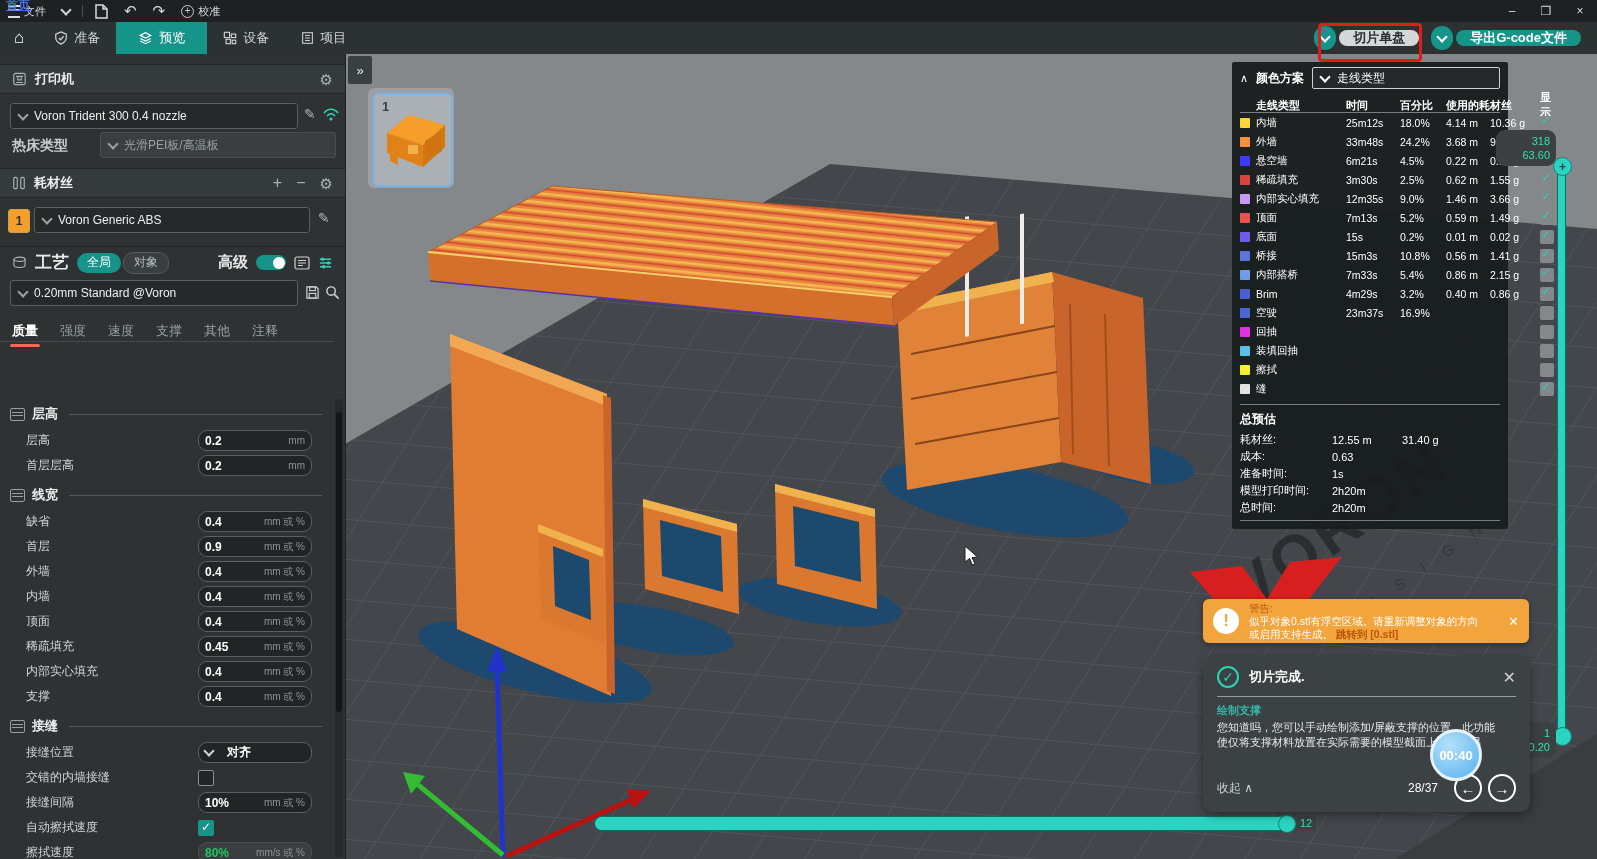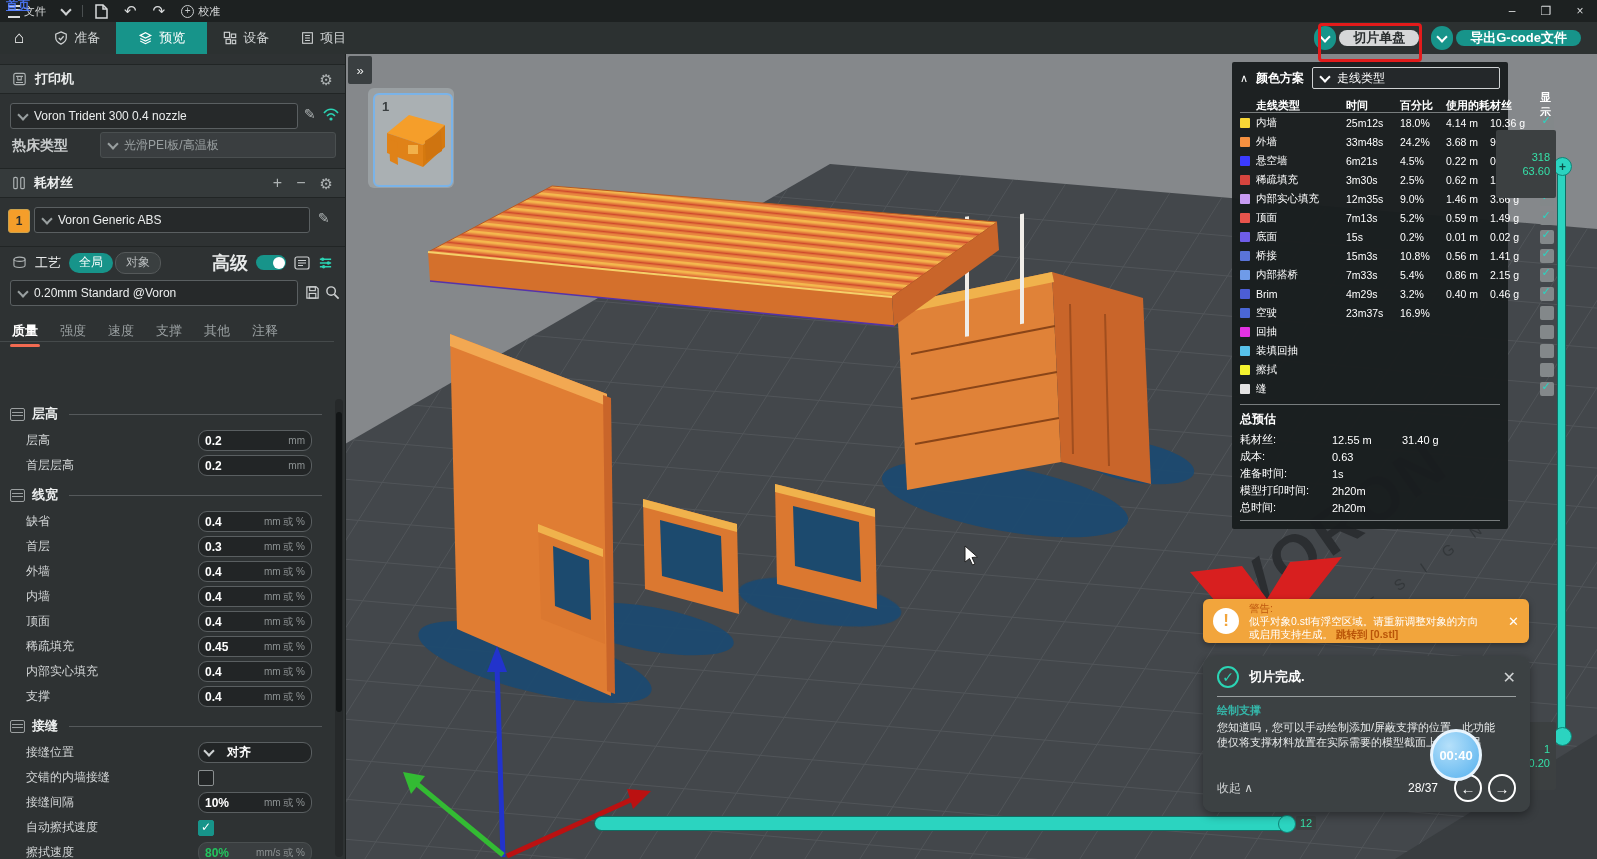--- a/index.html
+++ b/index.html
@@ -85,21 +85,21 @@
   #legend-cols{font-weight:bold;font-size:11px;border-bottom:1px solid #787d7e;height:22px;}
   .lsw{width:10px;height:10px;border-radius:1px;display:inline-block;}
   .lck{width:14px;height:14px;background:#83888a;border-radius:2px;justify-self:end;position:relative;}
   .lck.on::after{content:"✓";color:#27d8c4;font-size:11px;position:absolute;left:1.5px;top:-1.5px;font-weight:bold;}
   #totals-title{font-weight:bold;font-size:12px;margin:6px 0 3px 0;border-top:1px solid #787d7e;padding-top:6px;}
   .trow{display:grid;grid-template-columns:92px 70px 1fr;font-size:11px;height:17px;align-items:center;border-top:0;}
   #totals-box{border-bottom:1px solid #787d7e;padding-bottom:4px;}
   
   #vslider-track{left:1558px;top:172px;width:7px;height:563px;background:#2bd4c0;border-radius:4px;box-shadow:0 0 0 1px #0e6e63;}
   .vhandle{left:1553px;width:17px;height:17px;background:#2bd4c0;border:1px solid #0e8577;border-radius:50%;color:#0b4f47;font-weight:bold;display:flex;align-items:center;justify-content:center;font-size:12px;}
-  .vlabel{background:#3c4041;color:#35e0a8;text-align:right;font-size:11px;line-height:14px;padding:20px 6px;border-radius:2px;}
+  .vlabel{background:#3c4041;color:#35e0a8;text-align:right;font-size:11px;line-height:14px;padding:4px 6px;border-radius:9px;}
   #hslider{left:595px;top:817px;width:692px;height:13px;background:#2bd4c0;border-radius:7px;box-shadow:0 0 0 1px #0e6e63;}
   #hhandle{left:1278px;top:815px;width:16px;height:16px;background:#2bd4c0;border:1px solid #0e8577;border-radius:50%;}
   #hvalue{left:1296px;top:816px;background:#3c4041;color:#35e0a8;font-size:11px;padding:1px 4px;border-radius:2px;}
   
   #toast{left:1203px;top:599px;width:326px;height:44px;background:#f2a53c;border-radius:6px;display:flex;align-items:center;padding:0 10px;box-sizing:border-box;gap:10px;box-shadow:0 2px 6px rgba(0,0,0,.35);}
   #toast-icon{width:26px;height:26px;border-radius:50%;background:#fff;color:#f2a53c;font-weight:bold;display:flex;align-items:center;justify-content:center;font-size:17px;flex:none;}
   #toast-text{font-size:10.5px;line-height:13px;color:#fff;}
   #toast-title{color:#c05a10;font-weight:normal;}
   #toast-link{color:#b95408;font-weight:bold;}
   #toast-close{margin-left:auto;color:#fff;font-weight:bold;font-size:13px;}
@@ -418,24 +418,24 @@
       <span class="chev"></span>
       <span>Voron Generic ABS</span>
     </div>
     <span class="ic abs" style="left:318px;top:157px;font-size:14px;">✎</span>
 
     <div class="abs" style="left:0;top:192px;width:345px;height:32px;display:flex;align-items:center;padding:0 12px;box-sizing:border-box;gap:8px;border-top:1px solid #212525;">
       <svg width="15" height="13" viewBox="0 0 16 14">
           <ellipse cx="8" cy="3.5" rx="6" ry="2.3" fill="none" stroke="#aeb3b4" stroke-width="1.2"></ellipse>
           <path d="M2 3.5 V10 C2 11.3 4.7 12.4 8 12.4 C11.3 12.4 14 11.3 14 10 V3.5" fill="none" stroke="#aeb3b4" stroke-width="1.2"></path>
         </svg>
-      <span style="font-weight:normal;font-size:13px;">工艺</span>
+      <span style="font-weight:bold;font-size:17px;">工艺</span>
       <span class="scopepill scope-on">全局</span>
       <span class="scopepill scope-off" style="margin-left:-6px;">对象</span>
-      <span style="margin-left:auto;font-weight:bold;font-size:18px;">高级</span>
+      <span style="margin-left:auto;font-weight:bold;font-size:15px;">高级</span>
       <span class="toggle"></span>
       <svg width="16" height="14" viewBox="0 0 16 14">
           <rect x="1" y="1" width="14" height="12" rx="2" fill="none" stroke="#cfd2d3" stroke-width="1.2"></rect>
           <path d="M4 4.5 h8 M4 7 h8 M4 9.5 h5" stroke="#cfd2d3" stroke-width="1.1"></path>
         </svg>
       <svg width="15" height="14" viewBox="0 0 16 14">
           <path d="M2 3 h12 M2 7 h12 M2 11 h12" stroke="#2bd4b4" stroke-width="1.4"></path>
           <circle cx="5" cy="3" r="1.8" fill="#2bd4b4"></circle>
           <circle cx="11" cy="7" r="1.8" fill="#2bd4b4"></circle>
           <circle cx="6" cy="11" r="1.8" fill="#2bd4b4"></circle>
@@ -493,21 +493,21 @@
         <div class="srow">
           <span class="slab">缺省</span>
           <div class="sbox">
             <span class="sval">0.4</span>
             <span class="sunit">mm 或 %</span>
           </div>
         </div>
         <div class="srow">
           <span class="slab">首层</span>
           <div class="sbox">
-            <span class="sval">0.3</span>
+            <span class="sval">0.9</span>
             <span class="sunit">mm 或 %</span>
           </div>
         </div>
         <div class="srow">
           <span class="slab">外墙</span>
           <div class="sbox">
             <span class="sval">0.4</span>
             <span class="sunit">mm 或 %</span>
           </div>
         </div>
@@ -683,21 +683,21 @@
           <span>0.86 m</span>
           <span>2.15 g</span>
           <span class="lck on"></span>
         </div>
         <div class="lgrid">
           <span class="lsw" style="background: rgb(76, 94, 214);"></span>
           <span>Brim</span>
           <span>4m29s</span>
           <span>3.2%</span>
           <span>0.40 m</span>
-          <span>0.46 g</span>
+          <span>0.86 g</span>
           <span class="lck on"></span>
         </div>
         <div class="lgrid">
           <span class="lsw" style="background: rgb(74, 103, 214);"></span>
           <span>空驶</span>
           <span>23m37s</span>
           <span>16.9%</span>
           <span></span>
           <span></span>
           <span class="lck"></span>

